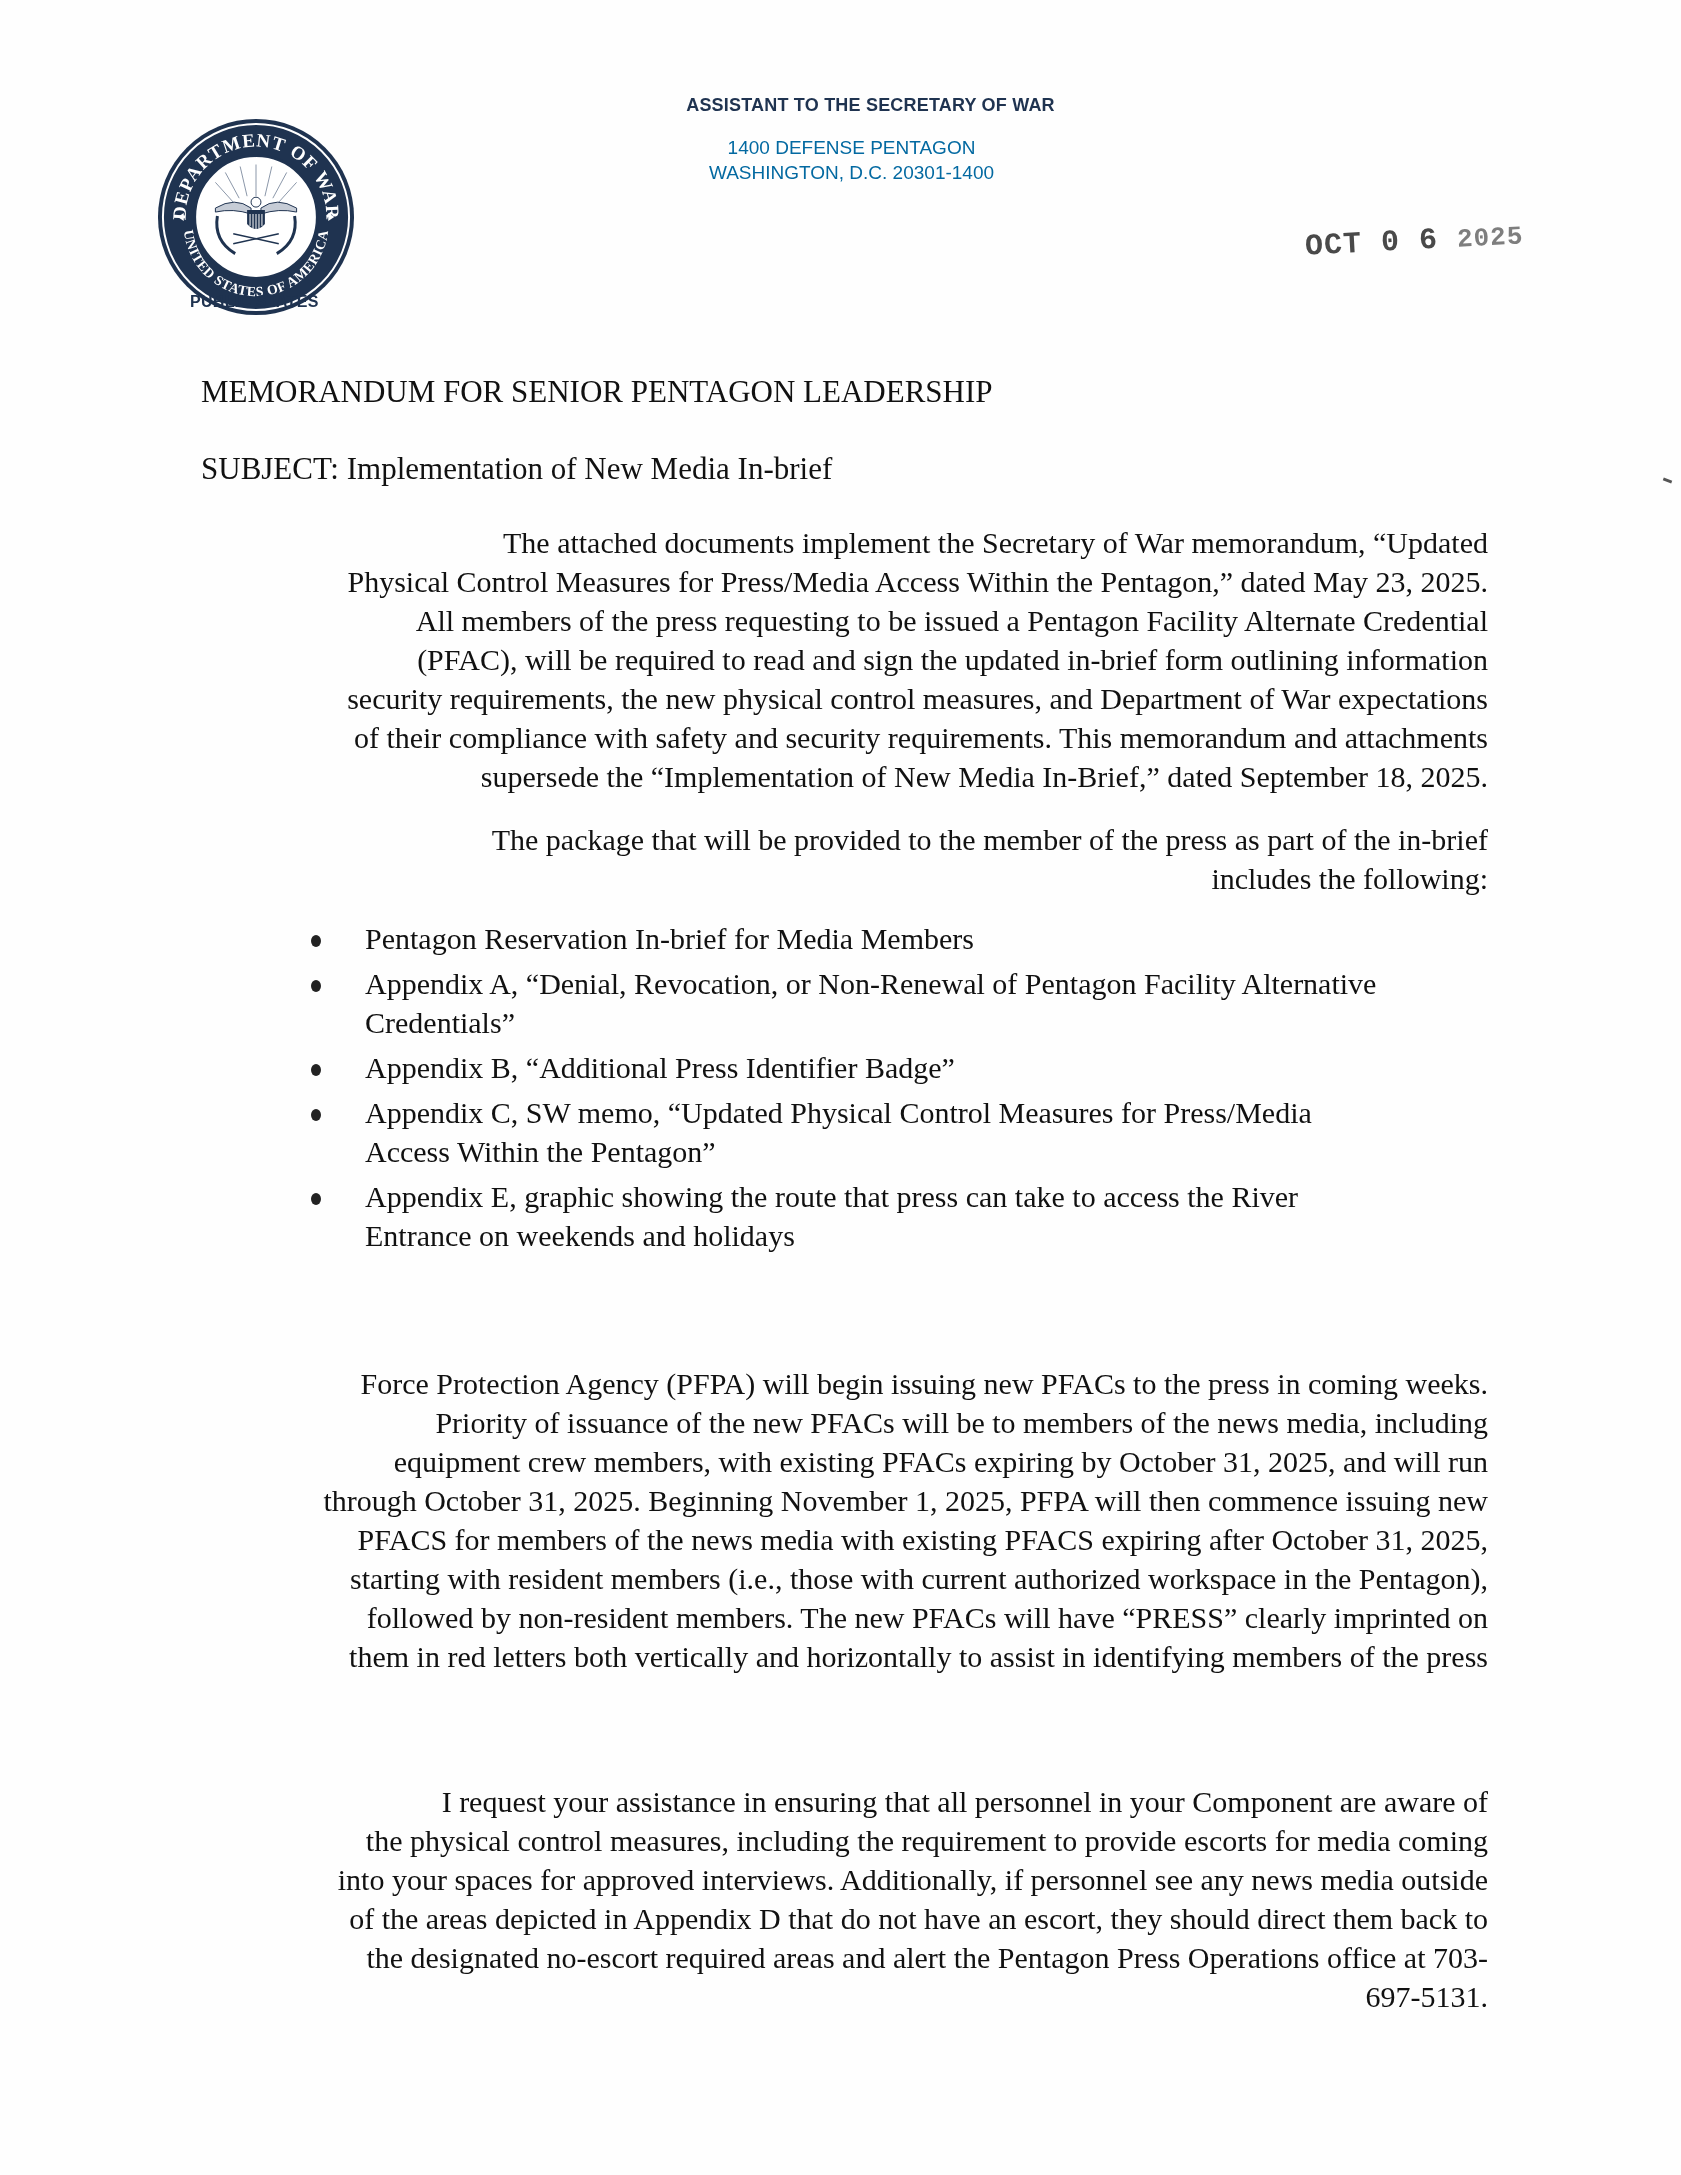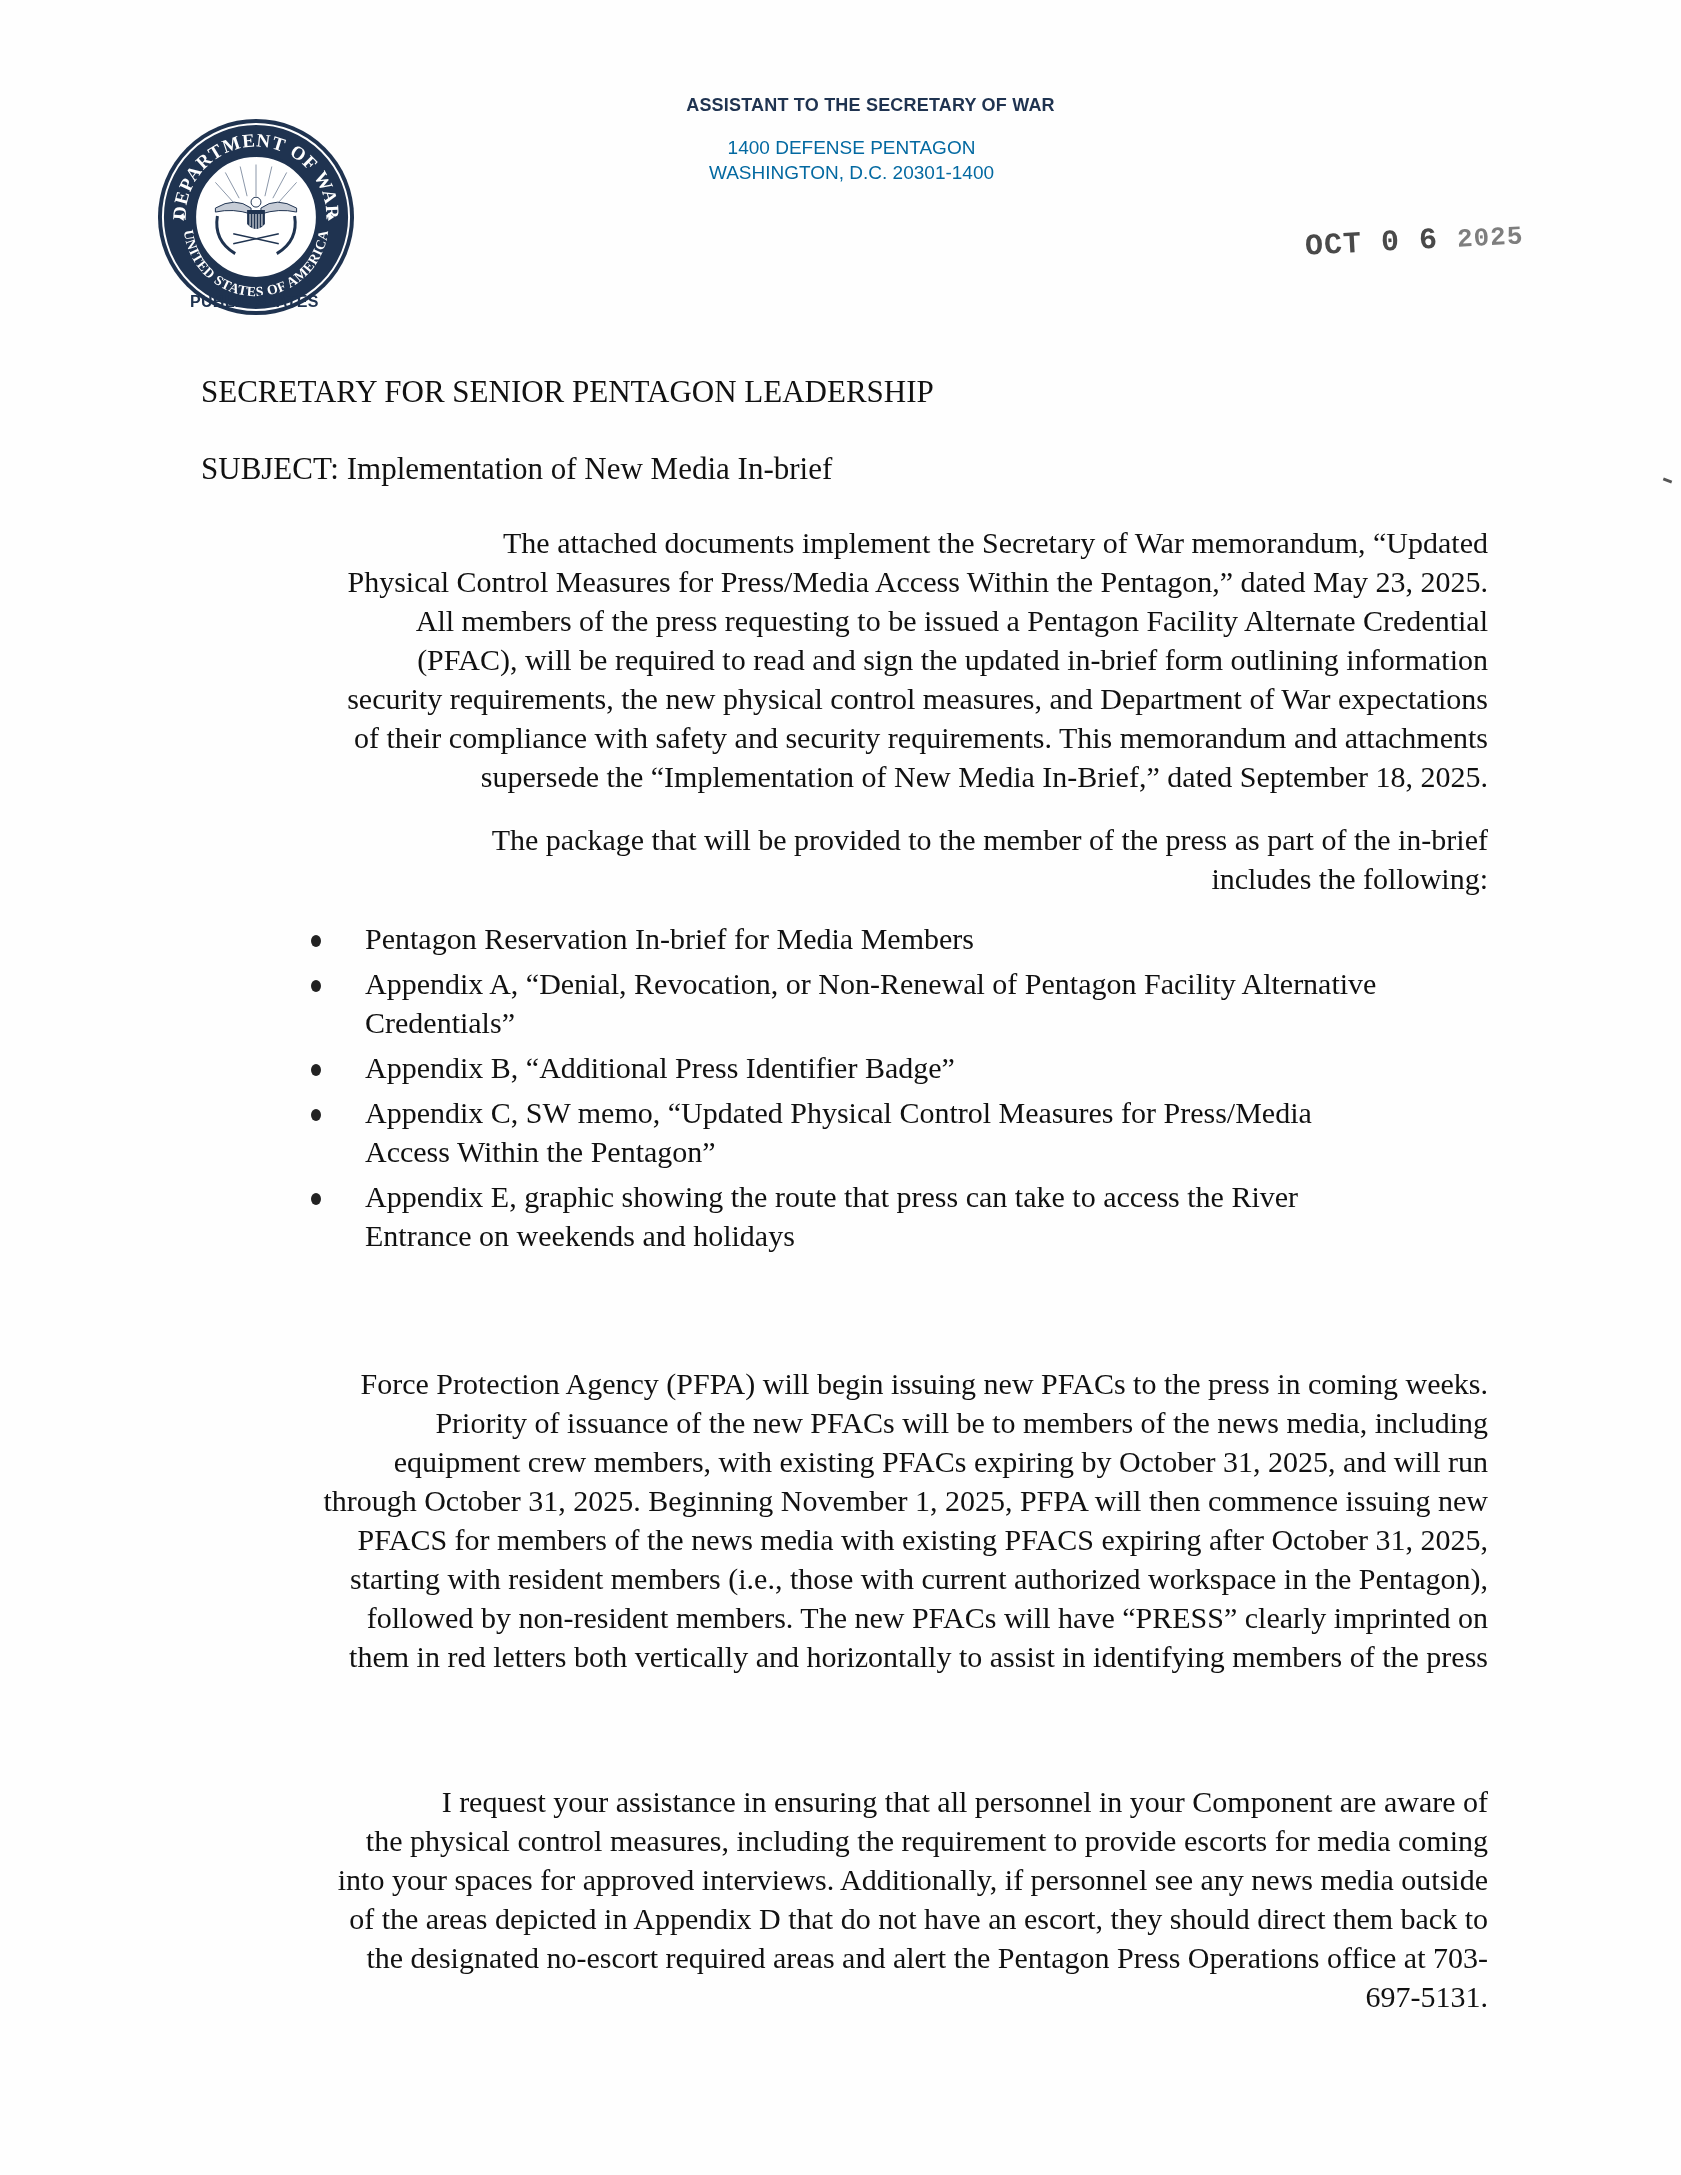--- a/index.html
+++ b/index.html
@@ -93,21 +93,21 @@
   <div class="lh-title">ASSISTANT TO THE SECRETARY OF WAR</div>
   <div class="lh-addr l1">1400 DEFENSE PENTAGON</div>
   <div class="lh-addr l2">WASHINGTON, D.C.  20301-1400</div>
 
   <div class="stamp">
     <span>OCT 0 6</span>
     <span class="year">2025</span>
   </div>
   <div class="speck"></div>
 
-  <div class="doc memo-for">SECRETARY FOR SENIOR PENTAGON LEADERSHIP</div>
+  <div class="doc memo-for">MEMORANDUM FOR SENIOR PENTAGON LEADERSHIP</div>
   <div class="doc subject">SUBJECT:  Implementation of New Media In-brief</div>
 
   <div class="doc para p1">
     <span class="line"><span class="indent"></span><span>The attached documents implement the Secretary of War memorandum, “Updated</span></span>
     <span class="line">Physical Control Measures for Press/Media Access Within the Pentagon,” dated May 23, 2025.</span>
     <span class="line">All members of the press requesting to be issued a Pentagon Facility Alternate Credential</span>
     <span class="line">(PFAC), will be required to read and sign the updated in-brief form outlining information</span>
     <span class="line">security requirements, the new physical control measures, and Department of War expectations</span>
     <span class="line">of their compliance with safety and security requirements. This memorandum and attachments</span>
     <span class="line">supersede the “Implementation of New Media In-Brief,” dated September 18, 2025.</span>

